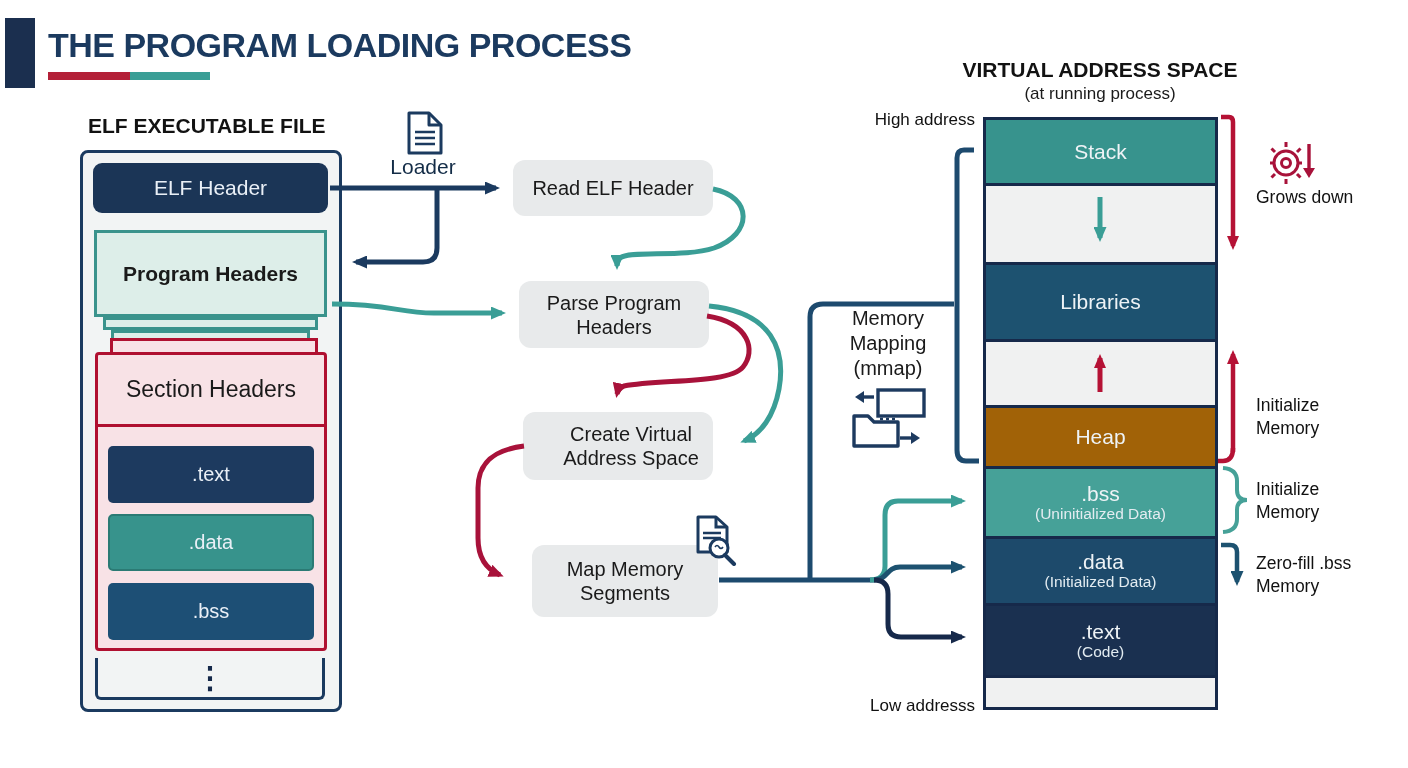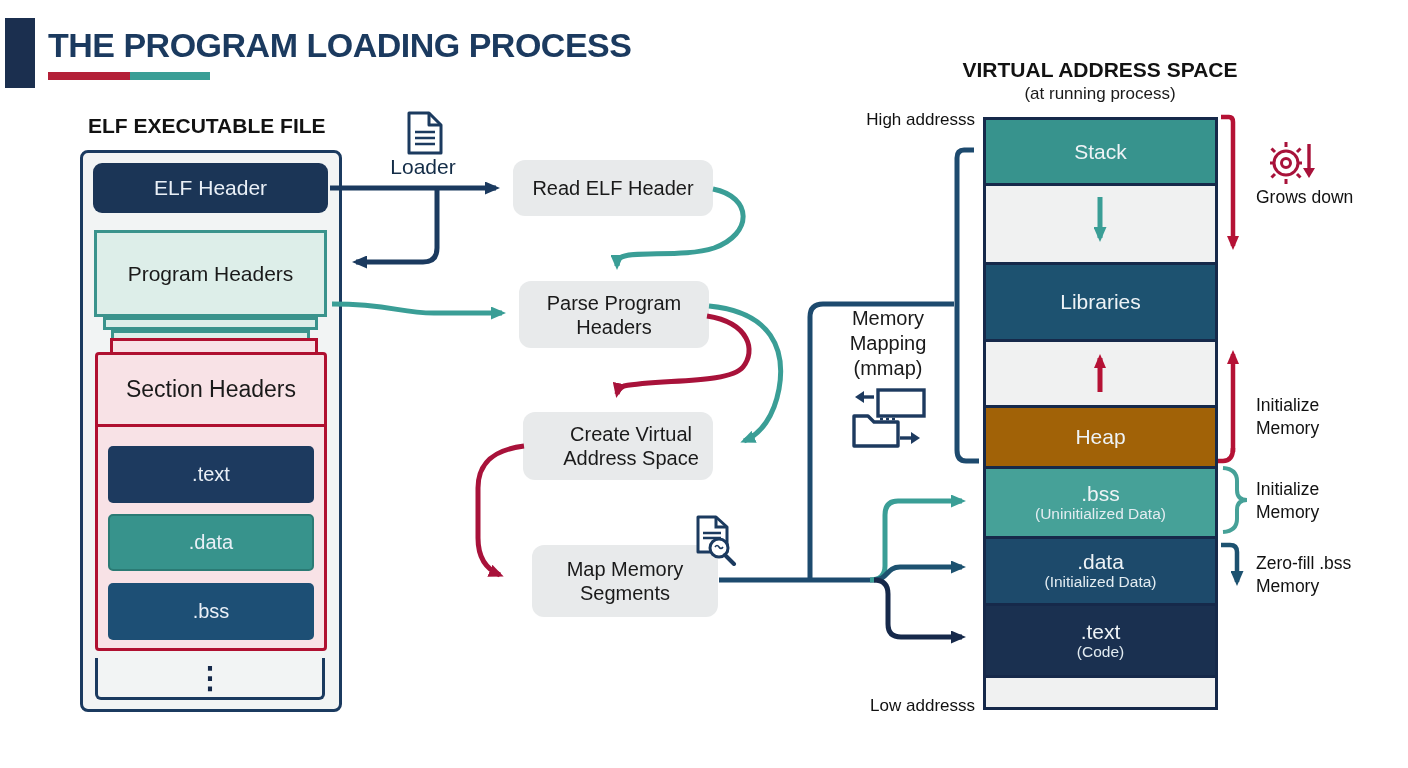--- a/index.html
+++ b/index.html
@@ -12,21 +12,21 @@
   #page-title{left:48px;top:26px;font-size:34px;font-weight:800;color:#1b3a5f;letter-spacing:-0.5px;margin:0;white-space:nowrap;}
   #title-underline{left:48px;top:72px;height:8px;display:flex;}
   #title-underline .u-red{width:82px;height:8px;background:#b32038;}
   #title-underline .u-teal{width:80px;height:8px;background:#3a9e96;}
 
   
   #elf-heading{left:88px;top:114px;width:250px;font-size:21px;font-weight:800;color:#121212;}
   #elf-box{left:80px;top:150px;width:262px;height:562px;background:#f2f4f4;border:3px solid #1b3a5f;border-radius:8px;box-sizing:border-box;}
   .fillbox{display:flex;align-items:center;justify-content:center;box-sizing:border-box;text-align:center;}
   #elf-header-box{left:93px;top:163px;width:235px;height:50px;background:#1b3556;border-radius:9px;color:#e9eff6;font-size:21px;}
-  #ph-box{left:94px;top:230px;width:233px;height:87px;background:#ddeee9;border:3px solid #3a938c;color:#1a1a1a;font-size:21px;z-index:3;}
+  #ph-box{left:94px;top:230px;width:233px;height:87px;background:#ddeee9;border:3px solid #3a938c;color:#1a1a1a;font-size:21px;z-index:3;font-weight:bold;}
   #ph-layer1{left:103px;top:317px;width:215px;height:13px;background:#ddeee9;border:3px solid #3a938c;z-index:2;}
   #ph-layer2{left:111px;top:330px;width:199px;height:11px;background:#ddeee9;border:3px solid #3a938c;z-index:1;}
   #sh-tab{left:110px;top:338px;width:202px;height:16px;background:#f8e2e6;border:3px solid #b01030;z-index:2;}
   #sh-group{left:95px;top:352px;width:232px;height:299px;background:#f8e2e6;border:3px solid #b01030;border-radius:4px;box-sizing:border-box;z-index:3;}
   #sh-title{position:absolute;left:0;top:0;width:100%;height:72px;display:flex;align-items:center;justify-content:center;font-size:23px;color:#1a1a1a;border-bottom:3px solid #b01030;box-sizing:border-box;}
   .sec{position:absolute;left:10px;width:206px;height:57px;border-radius:5px;display:flex;align-items:center;justify-content:center;color:#e9eff6;font-size:20px;}
   #sec-text{top:91px;background:#1d3a5f;}
   #sec-data{top:159px;background:#37938c;border:2px solid #2b7a74;box-sizing:border-box;}
   #sec-bss{top:228px;background:#1d4f75;}
   #elf-ellipsis{left:95px;top:658px;width:230px;height:42px;border:3px solid #1b3a5f;border-top:none;border-radius:0 0 6px 6px;box-sizing:border-box;display:flex;align-items:center;justify-content:center;}
@@ -131,21 +131,21 @@
     <path d="M26 11 H12" stroke="#1d3a5f" stroke-width="3.4"></path>
     <path d="M16 5 L7 11 L16 17 Z" fill="#1d3a5f"></path>
     <path d="M6 30 H20 L26 36 H50 V60 H6 Z" fill="#ffffff" stroke="#1d3a5f" stroke-width="3.4" stroke-linejoin="round"></path>
     <path d="M32 33 H48" stroke="#1d3a5f" stroke-width="2.4" stroke-dasharray="3 3"></path>
     <path d="M52 52 H66" stroke="#1d3a5f" stroke-width="3.4"></path>
     <path d="M63 46 L72 52 L63 58 Z" fill="#1d3a5f"></path>
   </svg>
 
   <div class="abs" id="vas-title">VIRTUAL ADDRESS SPACE</div>
   <div class="abs" id="vas-subtitle">(at running process)</div>
-  <div class="abs" id="high-label">High addresss</div>
+  <div class="abs" id="high-label">High address</div>
   <div class="abs" id="low-label">Low addresss</div>
 
   <div class="abs" id="mem-col">
     <div class="mrow" id="m-stack">
         <span class="lab">Stack</span>
       </div>
     <div class="mrow" id="m-gap1"></div>
     <div class="mrow" id="m-libs">
         <span class="lab">Libraries</span>
       </div>

